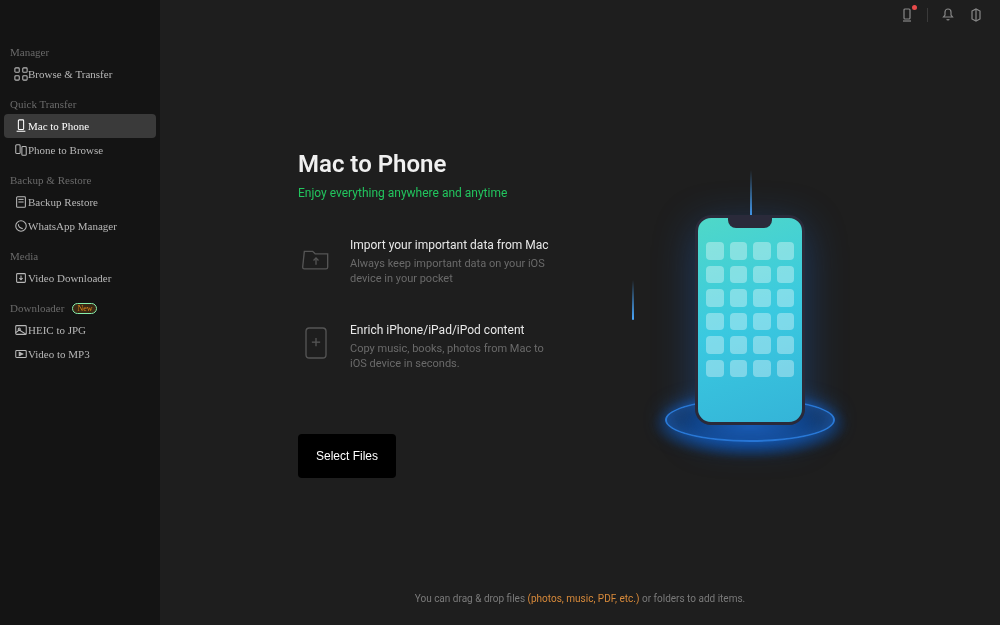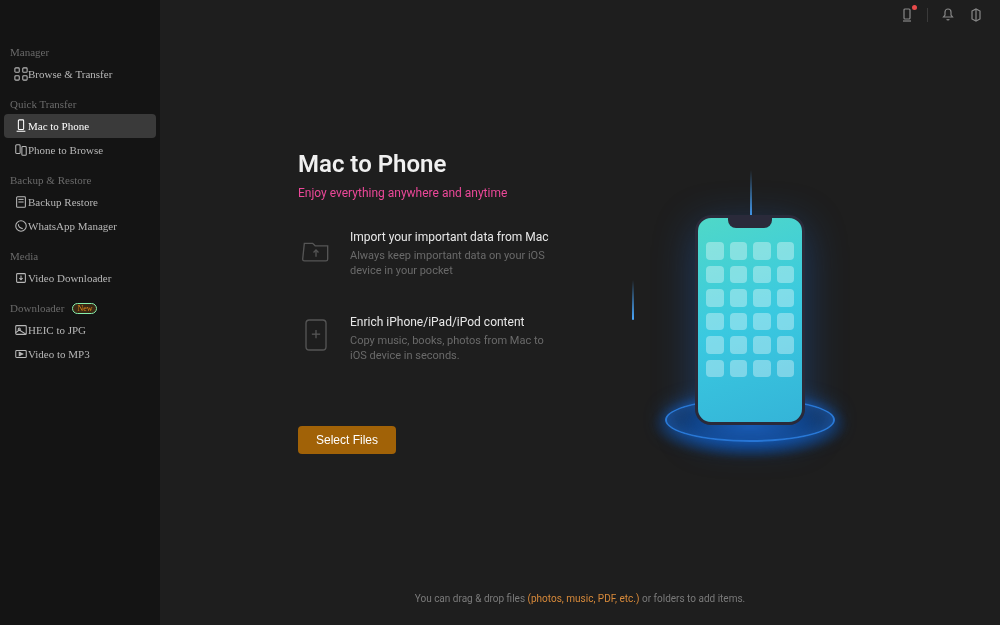--- a/index.html
+++ b/index.html
@@ -107,22 +107,22 @@
 }
 .left-col { width: 310px; }
 .page-title {
   font-size: 24px;
   font-weight: 600;
   color: #f0f0f0;
   margin-bottom: 8px;
 }
 .page-subtitle {
   font-size: 12px;
-  color: #ec4899;
-  margin-bottom: 28px;
+  color: #22c55e;
+  margin-bottom: 36px;
 }
 .feature-row {
   display: flex;
   gap: 16px;
   margin-bottom: 34px;
 }
 .feature-icon {
   width: 36px;
   height: 44px;
   display: flex;
@@ -137,24 +137,24 @@
   color: #e8e8e8;
   margin-bottom: 4px;
 }
 .feature-desc {
   font-size: 11px;
   color: #6a6a6a;
   line-height: 1.4;
   max-width: 210px;
 }
 .select-btn {
-  background: #a16207;
+  background: #000000;
   color: #fff;
   border: none;
-  padding: 7px 18px;
+  padding: 15px 18px;
   border-radius: 4px;
   font-size: 12px;
   cursor: pointer;
   margin-top: 28px;
 }
 
 
 .illustration {
   position: absolute;
   right: 120px;

